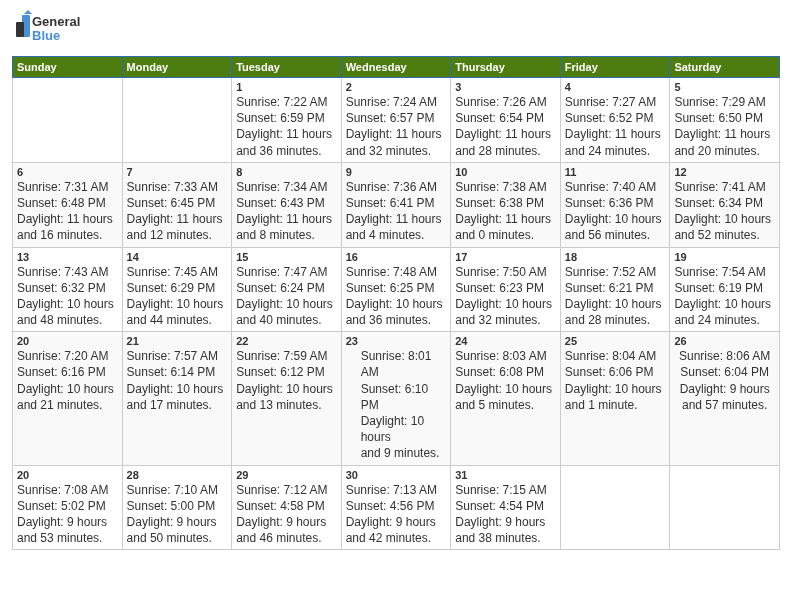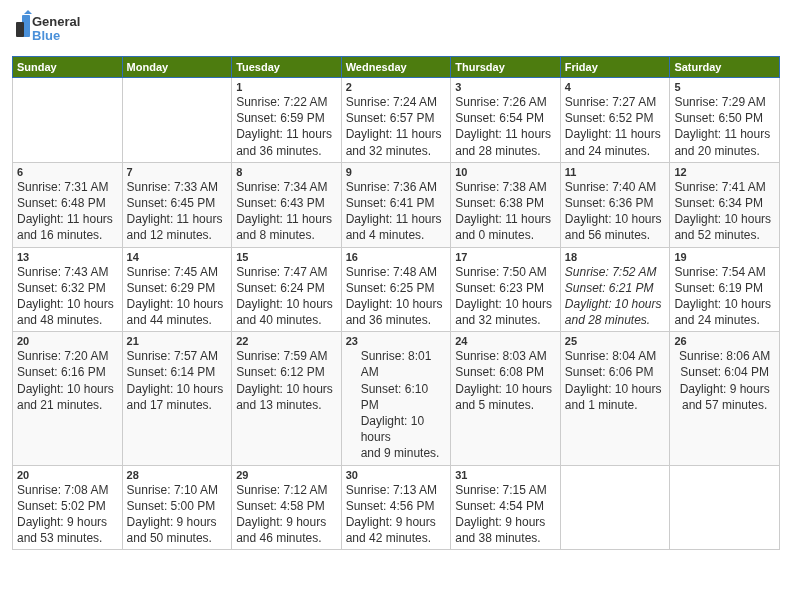--- a/index.html
+++ b/index.html
@@ -235,21 +235,21 @@
           </td>
           <td>
             <span class="day-num">17</span>
             <div class="cell-text" style="white-space: pre-line;">Sunrise: 7:50 AM
 Sunset: 6:23 PM
 Daylight: 10 hours
 and 32 minutes.</div>
           </td>
           <td>
             <span class="day-num">18</span>
-            <div class="cell-text" style="white-space: pre-line; font-style: italic;">Sunrise: 7:52 AM
+            <div class="cell-text" style="white-space: pre-line;">Sunrise: 7:52 AM
 Sunset: 6:21 PM
 Daylight: 10 hours
 and 28 minutes.</div>
           </td>
           <td>
             <span class="day-num">19</span>
             <div class="cell-text" style="white-space: pre-line;">Sunrise: 7:54 AM
 Sunset: 6:19 PM
 Daylight: 10 hours
 and 24 minutes.</div>

